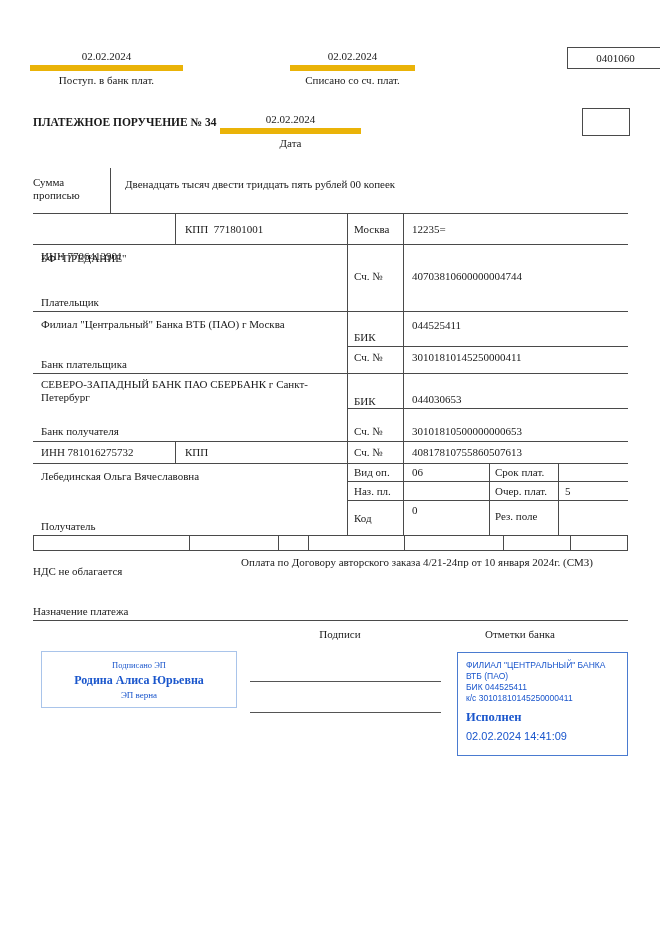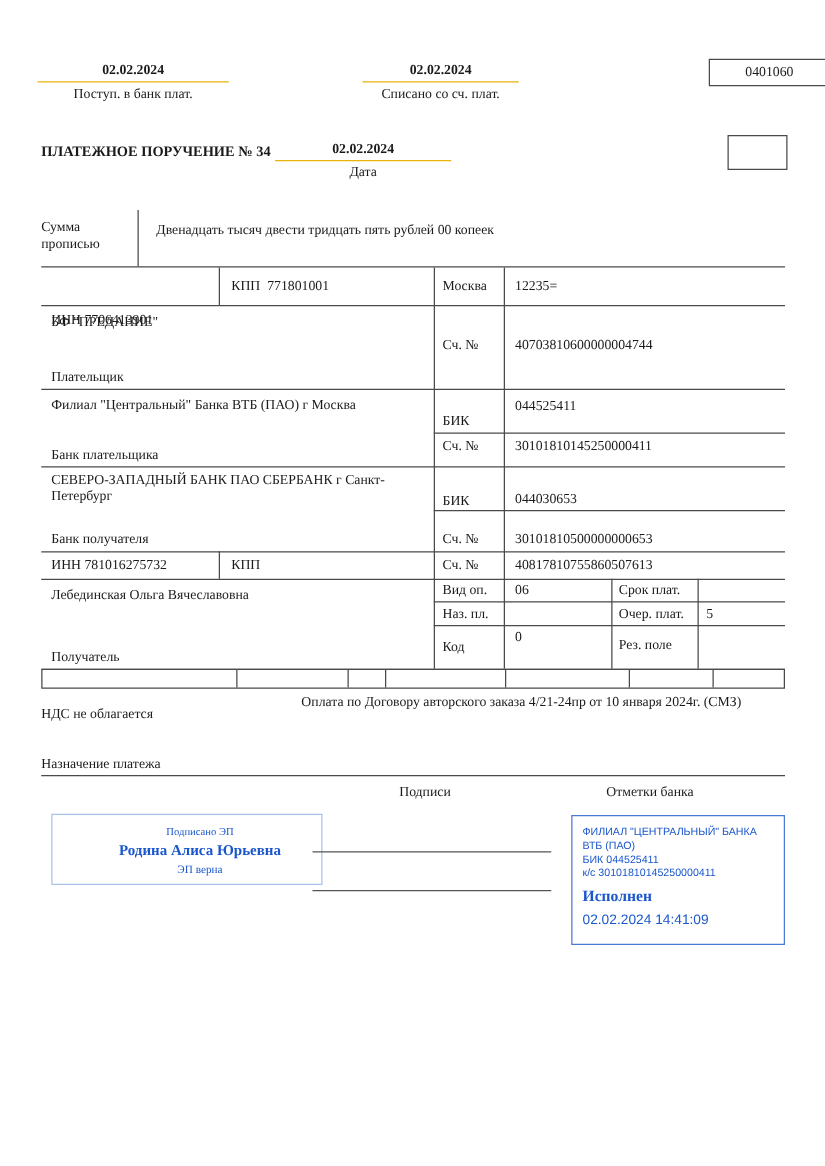--- a/index.html
+++ b/index.html
@@ -3,26 +3,26 @@
 <meta charset="utf-8">
 <style>
   html,body{margin:0;padding:0;}
   body{background:#e8e8e8;}
   #page{position:relative;width:660px;height:933px;background:#ffffff;
         font-family:"Liberation Serif", serif;color:#1a1a1a;overflow:hidden;}
   .abs{position:absolute;}
   .t{font-size:11px;line-height:13px;}
   .ctr{text-align:center;}
   .b{font-weight:bold;}
-  .uline{border-bottom:1px solid #eab308;font-weight:bold;}
+  .uline{border-bottom:6px solid #eab308;}
   .hline{position:absolute;border-top:1px solid #4a4a4a;height:0;}
   .vline{position:absolute;border-left:1px solid #4a4a4a;width:0;}
   .box{position:absolute;border:1px solid #4a4a4a;}
   .nowrap{white-space:nowrap;}
-  .blue{color:#1a56cc;padding-left:21px;}
+  .blue{color:#1a56cc;}
   #sig-stamp{border:1px solid #a9c4ea;text-align:center;}
   #bank-stamp{border:1.2px solid #4a7bd0;font-family:"Liberation Sans",sans-serif;}
   .stamp-small{font-size:8.5px;line-height:11px;}
   .sigline{position:absolute;border-top:1.5px solid #555;height:0;}
 </style>
 </head>
 <body>
 
 <div id="page">
 

